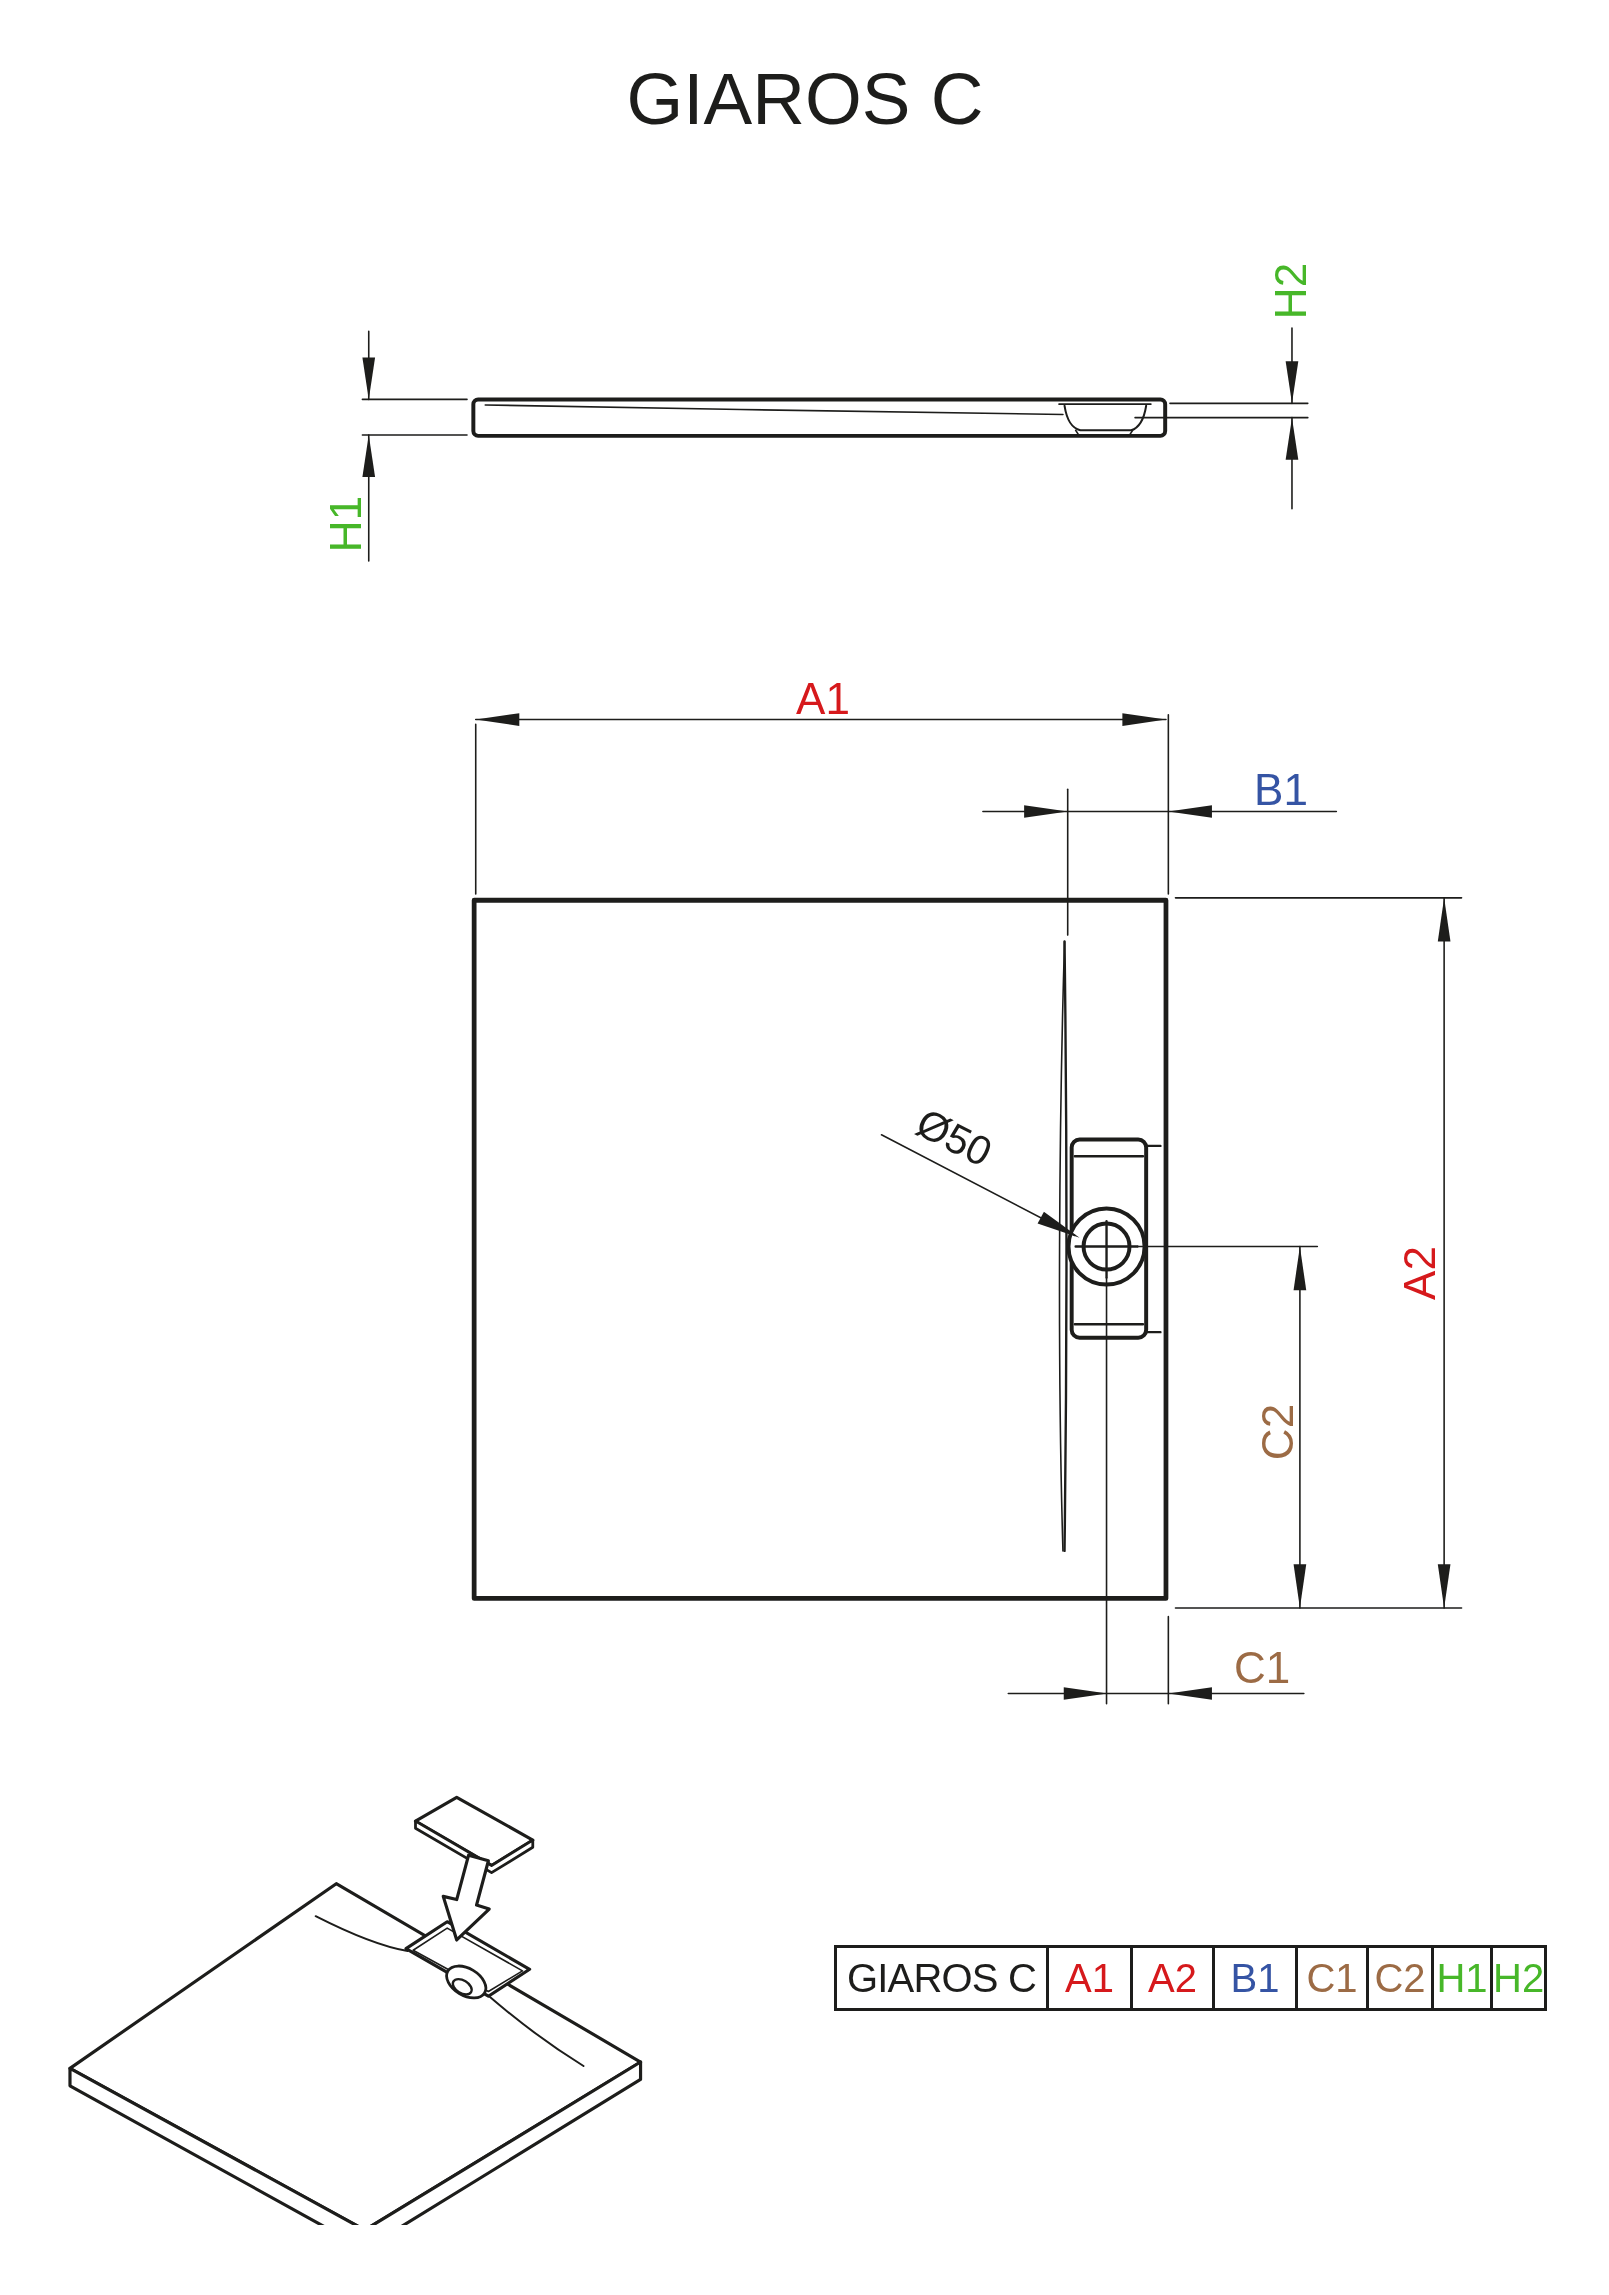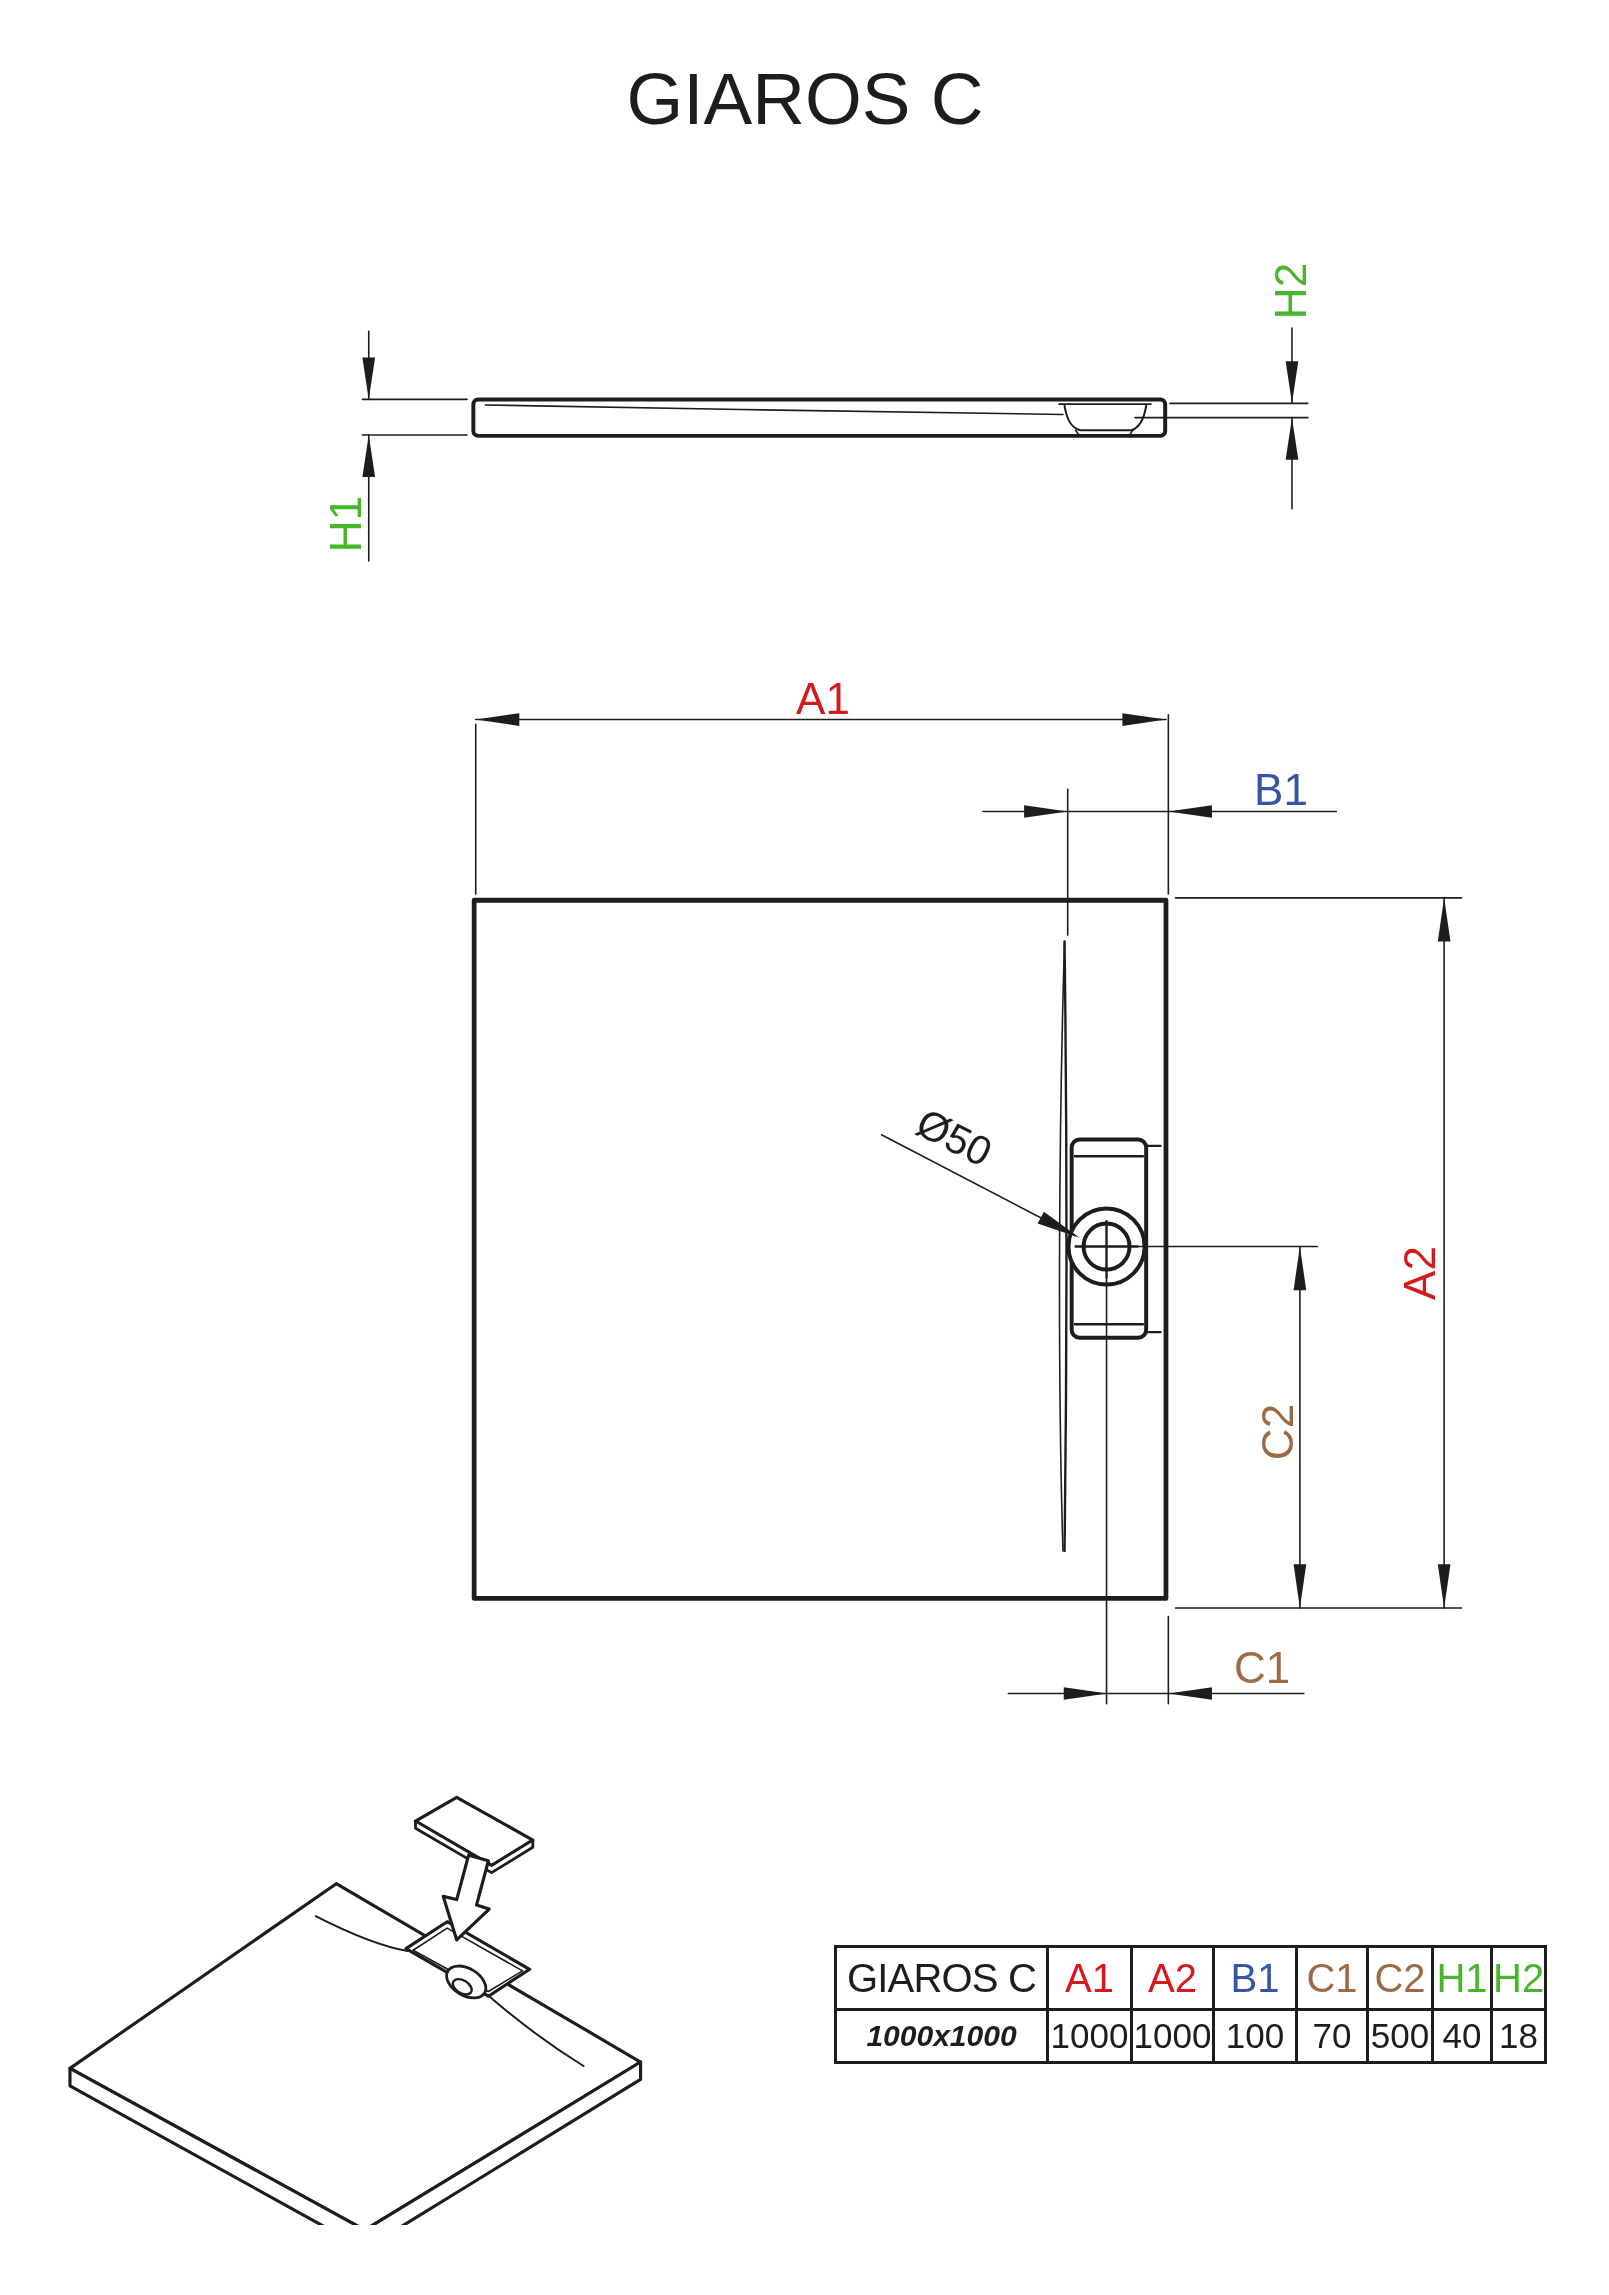--- a/index.html
+++ b/index.html
@@ -191,27 +191,17 @@
         <tr class="hdr">
       <td class="prod">GIAROS C</td>
       <td style="color: rgb(214, 25, 28);">A1</td>
       <td style="color: rgb(214, 25, 28);">A2</td>
       <td style="color: rgb(53, 84, 164);">B1</td>
       <td style="color: rgb(156, 107, 69);">C1</td>
       <td style="color: rgb(156, 107, 69);">C2</td>
       <td style="color: rgb(71, 183, 41);">H1</td>
       <td style="color: rgb(71, 183, 41);">H2</td>
     </tr>
-    <tr class="r">
-      <td class="size">1000x1000</td>
-      <td>1000</td>
-      <td>1000</td>
-      <td>100</td>
-      <td>70</td>
-      <td>500</td>
-      <td>40</td>
-      <td>18</td>
-    </tr>
   </tbody>
     </table>
 
 </div>
 
 
 </body></html>

